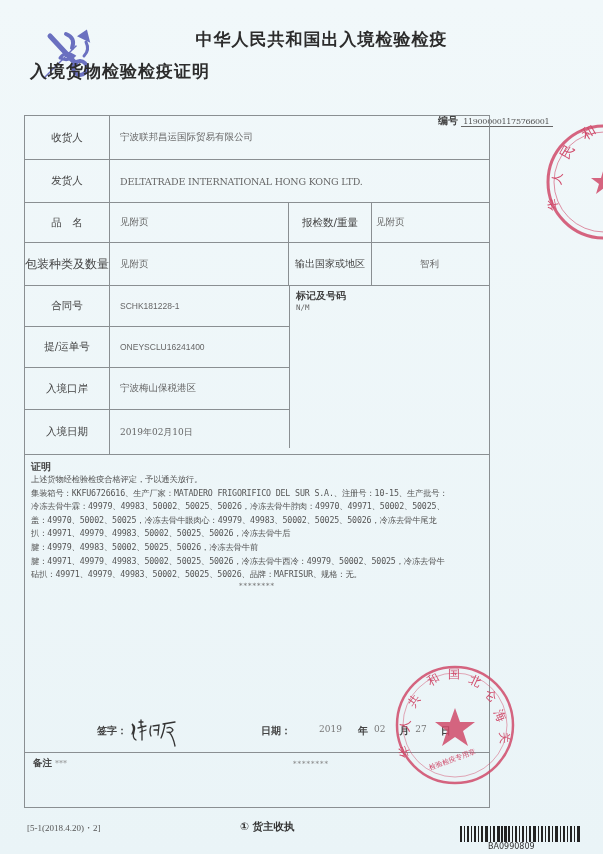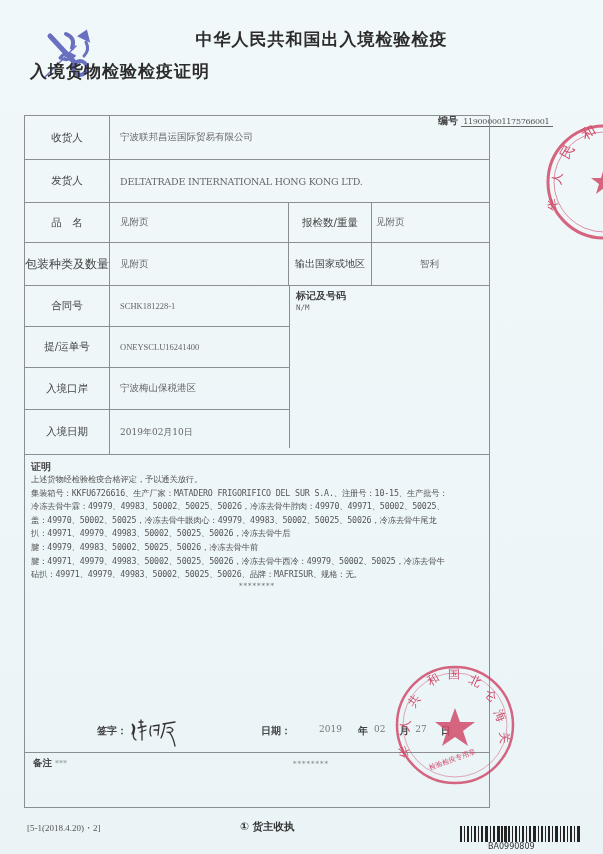--- a/index.html
+++ b/index.html
@@ -17,21 +17,21 @@
   .serial { position: absolute; left: 438px; top: 92px; font-size: 10px; color: #555; }
   .serial .lbl { font-family: "DejaVu Sans", sans-serif; font-weight: bold; color: #444; }
   .serial .val { display: inline-block; border-bottom: 1px solid #666; padding: 0 4px 0 2px; font-size: 8px; letter-spacing: -0.3px; margin-top: 25px; }
 
   .frame { position: absolute; left: 24px; top: 115px; width: 466px; height: 693px; border: 1px solid #8a8f92; }
   .row { position: absolute; left: 0; width: 100%; border-bottom: 1px solid #8a8f92; }
   .cell { position: absolute; top: 0; height: 100%; display: flex; align-items: center; font-size: 10px; }
   .lbl-cell { justify-content: center; font-family: "DejaVu Sans", sans-serif; font-weight: normal; color: #444; font-size: 10.5px; border-right: 1px solid #8a8f92; }
   .val-cell { padding-left: 10px; color: #666; font-size: 9.5px; }
   .val-cell.en { font-size: 9.5px; letter-spacing: -0.2px; }
-  .mono { font-family: Liberation Serif, serif; }
+  .mono { font-family: Liberation Sans, sans-serif; }
 
   .marks { position: absolute; left: 264px; top: 170px; width: 202px; height: 162px; border-left: 1px solid #8a8f92; padding: 3px 6px; }
   .marks .h { font-family: "DejaVu Sans", sans-serif; font-weight: bold; color: #444; font-size: 10px; }
   .marks .v { font-family: "DejaVu Sans Mono", monospace; color: #666; font-size: 7.5px; }
 
   .cert { position: absolute; left: 0; top: 340px; width: 100%; padding: 4px 6px; }
   .cert .h { font-family: "DejaVu Sans", sans-serif; font-weight: bold; color: #444; font-size: 10px; line-height: 13px; }
   .cert .line { font-family: "DejaVu Sans Mono", "Liberation Mono", monospace; font-size: 8.3px; line-height: 13.6px; color: #555; white-space: nowrap; letter-spacing: -0.15px; }
   .cert .stars { text-align: center; font-size: 7px; color: #777; letter-spacing: 1px; margin-top: 0; }
 

